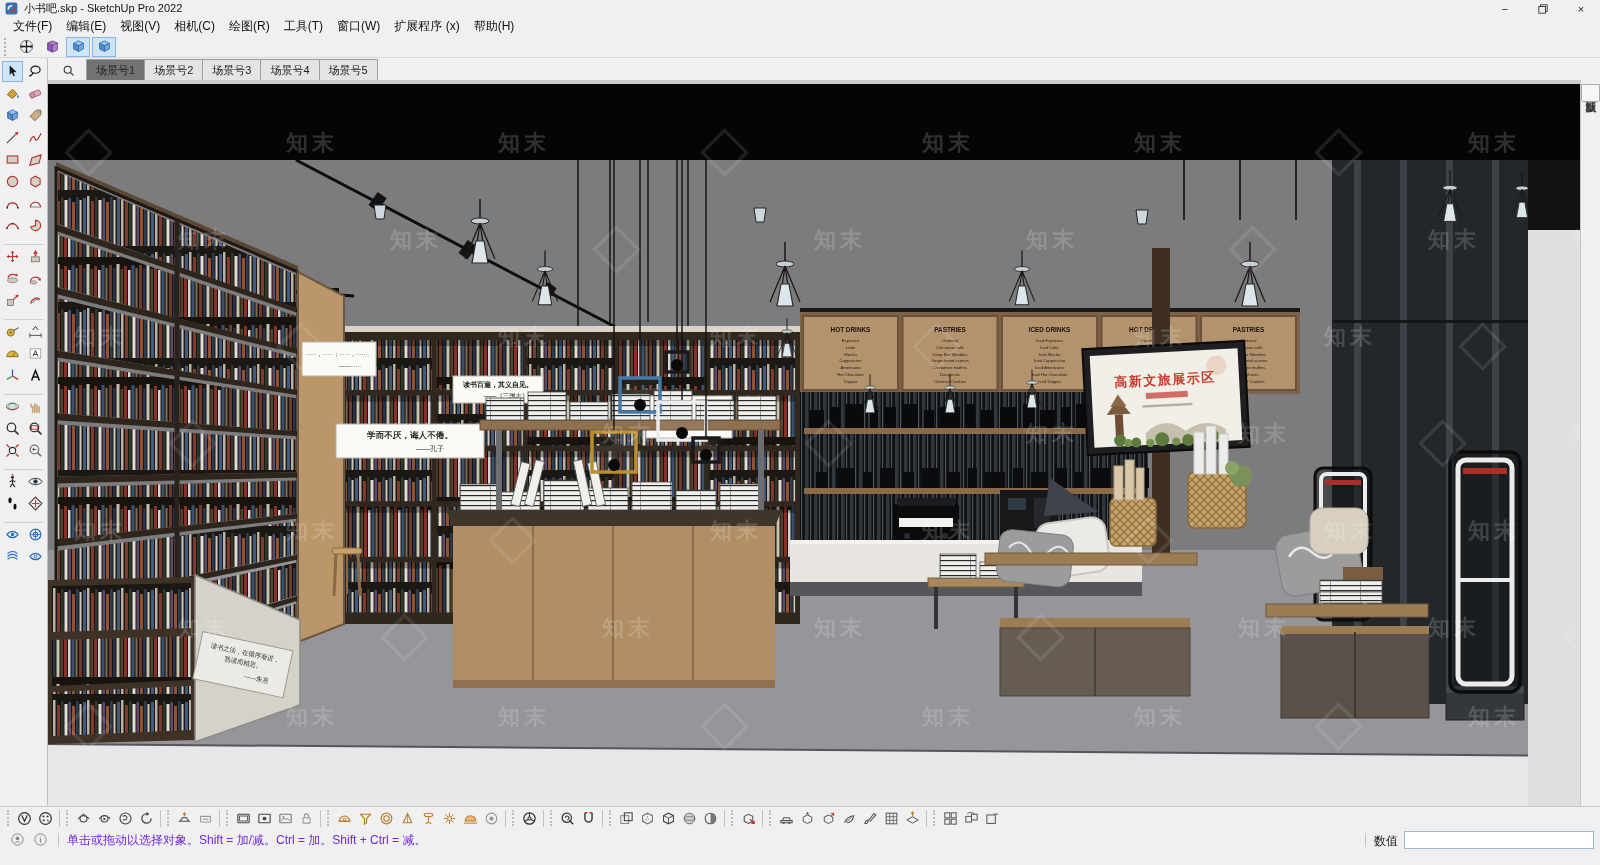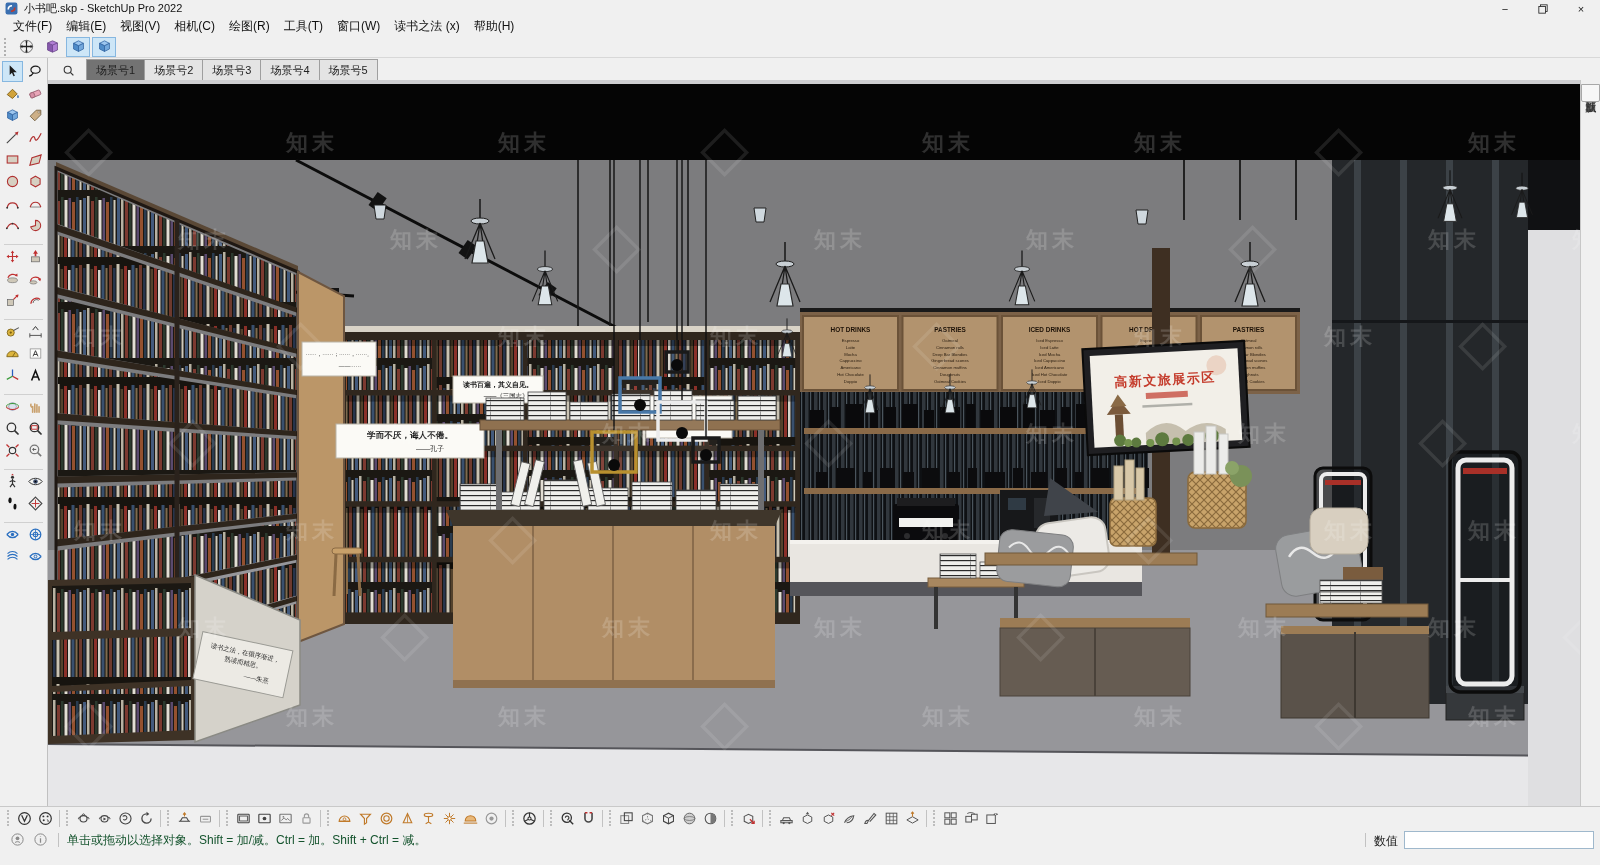--- a/index.html
+++ b/index.html
@@ -56,21 +56,21 @@
   .bottombar { height:23px; display:flex; align-items:center; border-top:1px solid #c9c9c9; background:#f0f0f0; padding-left:4px; flex:0 0 auto; }
   .bbtn { width:21px; height:21px; display:flex; align-items:center; justify-content:center; }
   .bbtn svg { width:17px; height:17px; }
   .bsep { width:1px; height:17px; background:#c2c2c2; margin:0 3px; }
   .bgrip { width:4px; height:16px; border-left:2px dotted #bdbdbd; margin:0 3px; }
 
   
   .statusbar { height:36px; display:flex; align-items:flex-start; padding:2px 6px 0 8px; background:#f0f0f0; flex:0 0 auto; }
   .sicon { width:15px; height:15px; margin:1px 6px 0 2px; }
   .sdiv { width:1px; height:14px; background:#c2c2c2; margin:2px 8px 0 4px; }
-  .hint { font-size:12px; color:#14532d; margin-top:1px; white-space:nowrap; }
+  .hint { font-size:12px; color:#6d28d9; margin-top:1px; white-space:nowrap; }
   .sb-spacer { flex:1; }
   .measure-label { font-size:12px; color:#222; margin:2px 6px 0 0; }
   .measure-input { width:190px; height:18px; border:1px solid #9fb8cc; background:#fff; font-size:11px; padding:0 4px; }
 </style>
 </head>
 <body>
 
 <div class="app">
 
   <div class="titlebar">
@@ -92,21 +92,21 @@
   </div>
 
   <div class="menubar" id="menubar">
       <div class="menuitem">文件(F)</div>
       <div class="menuitem">编辑(E)</div>
       <div class="menuitem">视图(V)</div>
       <div class="menuitem">相机(C)</div>
       <div class="menuitem">绘图(R)</div>
       <div class="menuitem">工具(T)</div>
       <div class="menuitem">窗口(W)</div>
-      <div class="menuitem">读书之法 (x)</div>
+      <div class="menuitem">扩展程序 (x)</div>
       <div class="menuitem">帮助(H)</div>
     </div>
 
   <div class="toolbar" id="toptoolbar">
       <span class="grip"></span>
       <div class="tbtn">
         <svg viewBox="0 0 24 24">
           <circle cx="12" cy="12" r="8.7" fill="none" stroke="#555" stroke-width="1.1"></circle>
           <path d="M12 3 14 6h-1.2v4.8H17.8V9.6L21 12l-3.2 2.4v-1.2h-5V18H14L12 21 10 18h1.2v-4.8H6.2v1.2L3 12l3.2-2.4v1.2h5V6H10z" fill="#222"></path>
         </svg>

